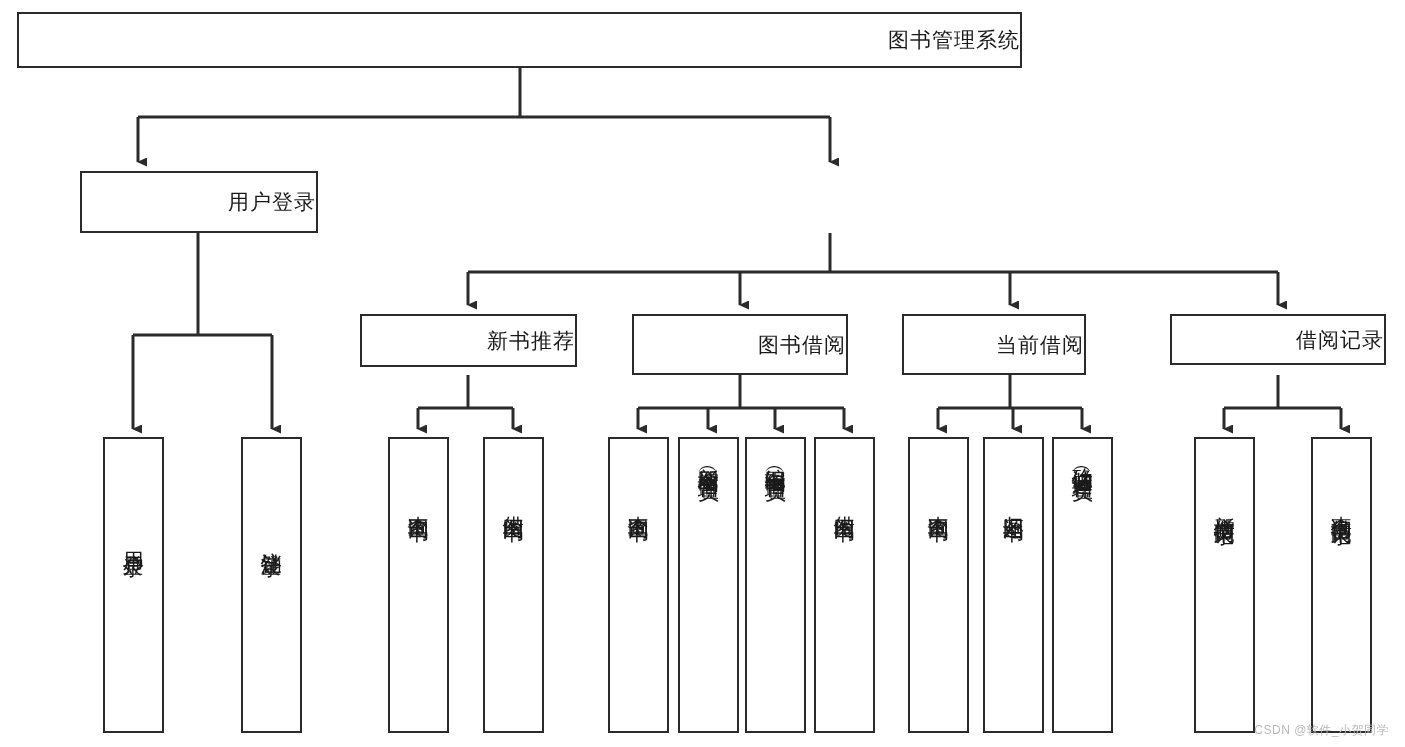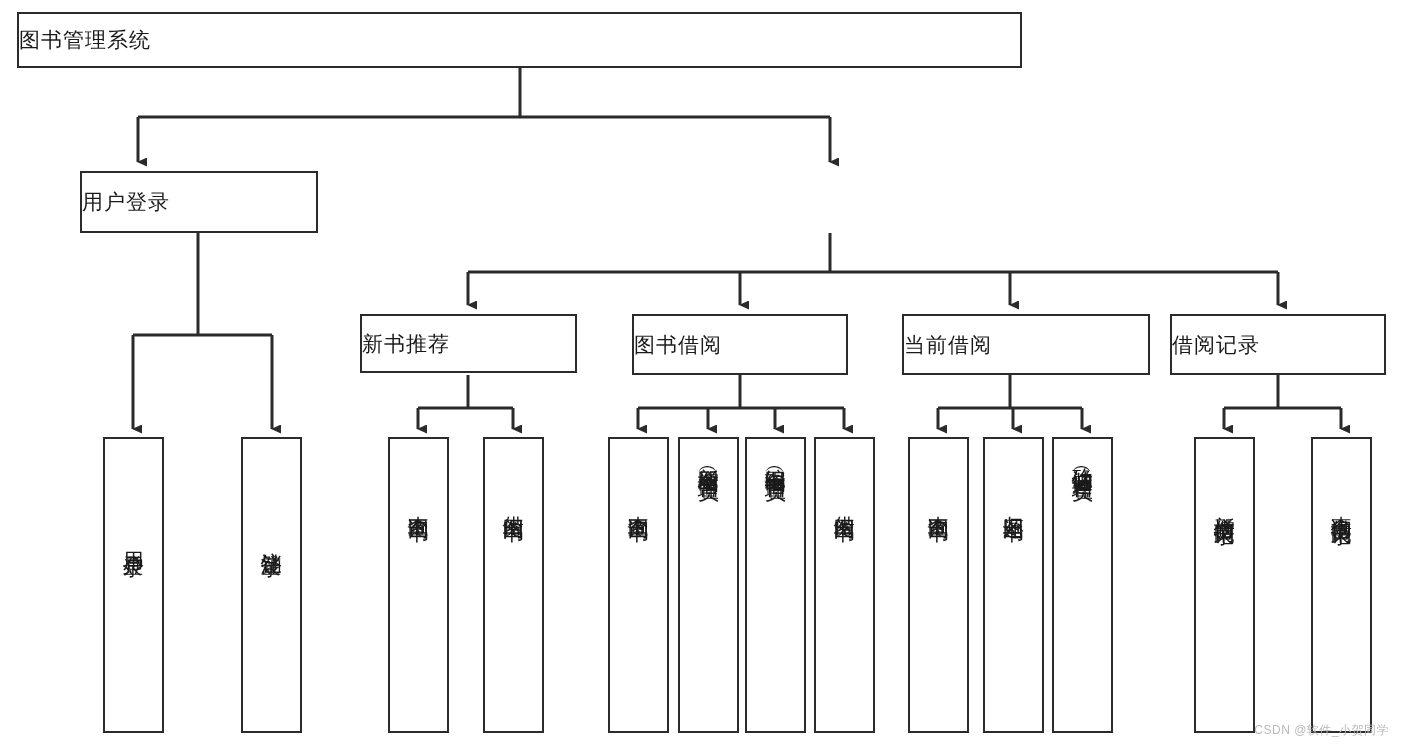--- a/index.html
+++ b/index.html
@@ -24,21 +24,21 @@
     width: 1405px;
     height: 747px;
   }
   .node-box {
     position: absolute;
     box-sizing: border-box;
     border: 2px solid #2b2b2b;
     background: #ffffff;
     display: flex;
     align-items: center;
-    justify-content: flex-start;
+    justify-content: flex-end;
   }
   .node-box.horiz > .node-label {
     font-size: 21px;
     color: #1a1a1a;
     letter-spacing: 1px;
     line-height: 1.1;
     white-space: nowrap;
   }
   .node-box.vert {
     align-items: flex-start;
@@ -129,30 +129,30 @@
   </svg>
 
   <div class="node-box horiz" style="left:17px; top:12px; width:1005px; height:56px;">
     <span class="node-label">图书管理系统</span>
   </div>
 
   <div class="node-box horiz" style="left:80px; top:171px; width:238px; height:62px;">
     <span class="node-label">用户登录</span>
   </div>
 
-  <div class="node-box horiz" style="left:360px; top:314px; width:217px; height:59px;">
+  <div class="node-box horiz" style="left:360px; top:314px; width:217px; height:53px;">
     <span class="node-label">新书推荐</span>
   </div>
   <div class="node-box horiz" style="left:632px; top:314px; width:216px; height:61px;">
     <span class="node-label">图书借阅</span>
   </div>
-  <div class="node-box horiz" style="left:902px; top:314px; width:248px; height:61px;">
+  <div class="node-box horiz" style="left:902px; top:314px; width:184px; height:61px;">
     <span class="node-label">当前借阅</span>
   </div>
-  <div class="node-box horiz" style="left:1170px; top:314px; width:216px; height:61px;">
+  <div class="node-box horiz" style="left:1170px; top:314px; width:216px; height:51px;">
     <span class="node-label">借阅记录</span>
   </div>
 
   <div class="node-box vert pushdown2" style="left:103px; top:437px; width:61px; height:296px;">
     <span class="node-label">用户登录</span>
   </div>
   <div class="node-box vert pushdown2" style="left:241px; top:437px; width:61px; height:296px;">
     <span class="node-label">注销登录</span>
   </div>
 

